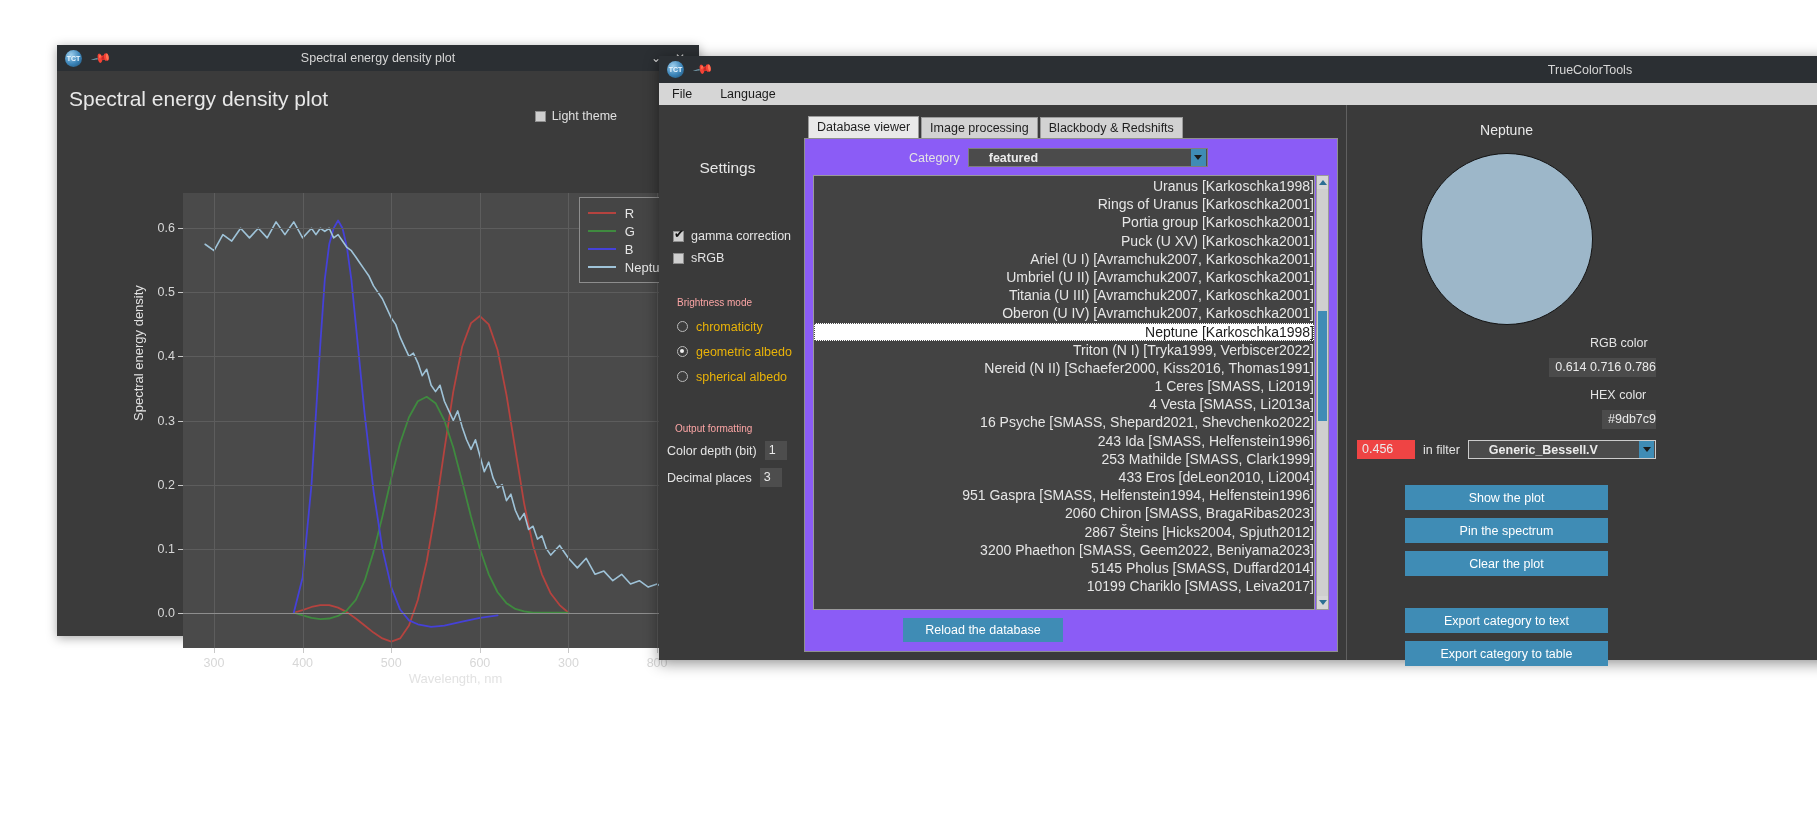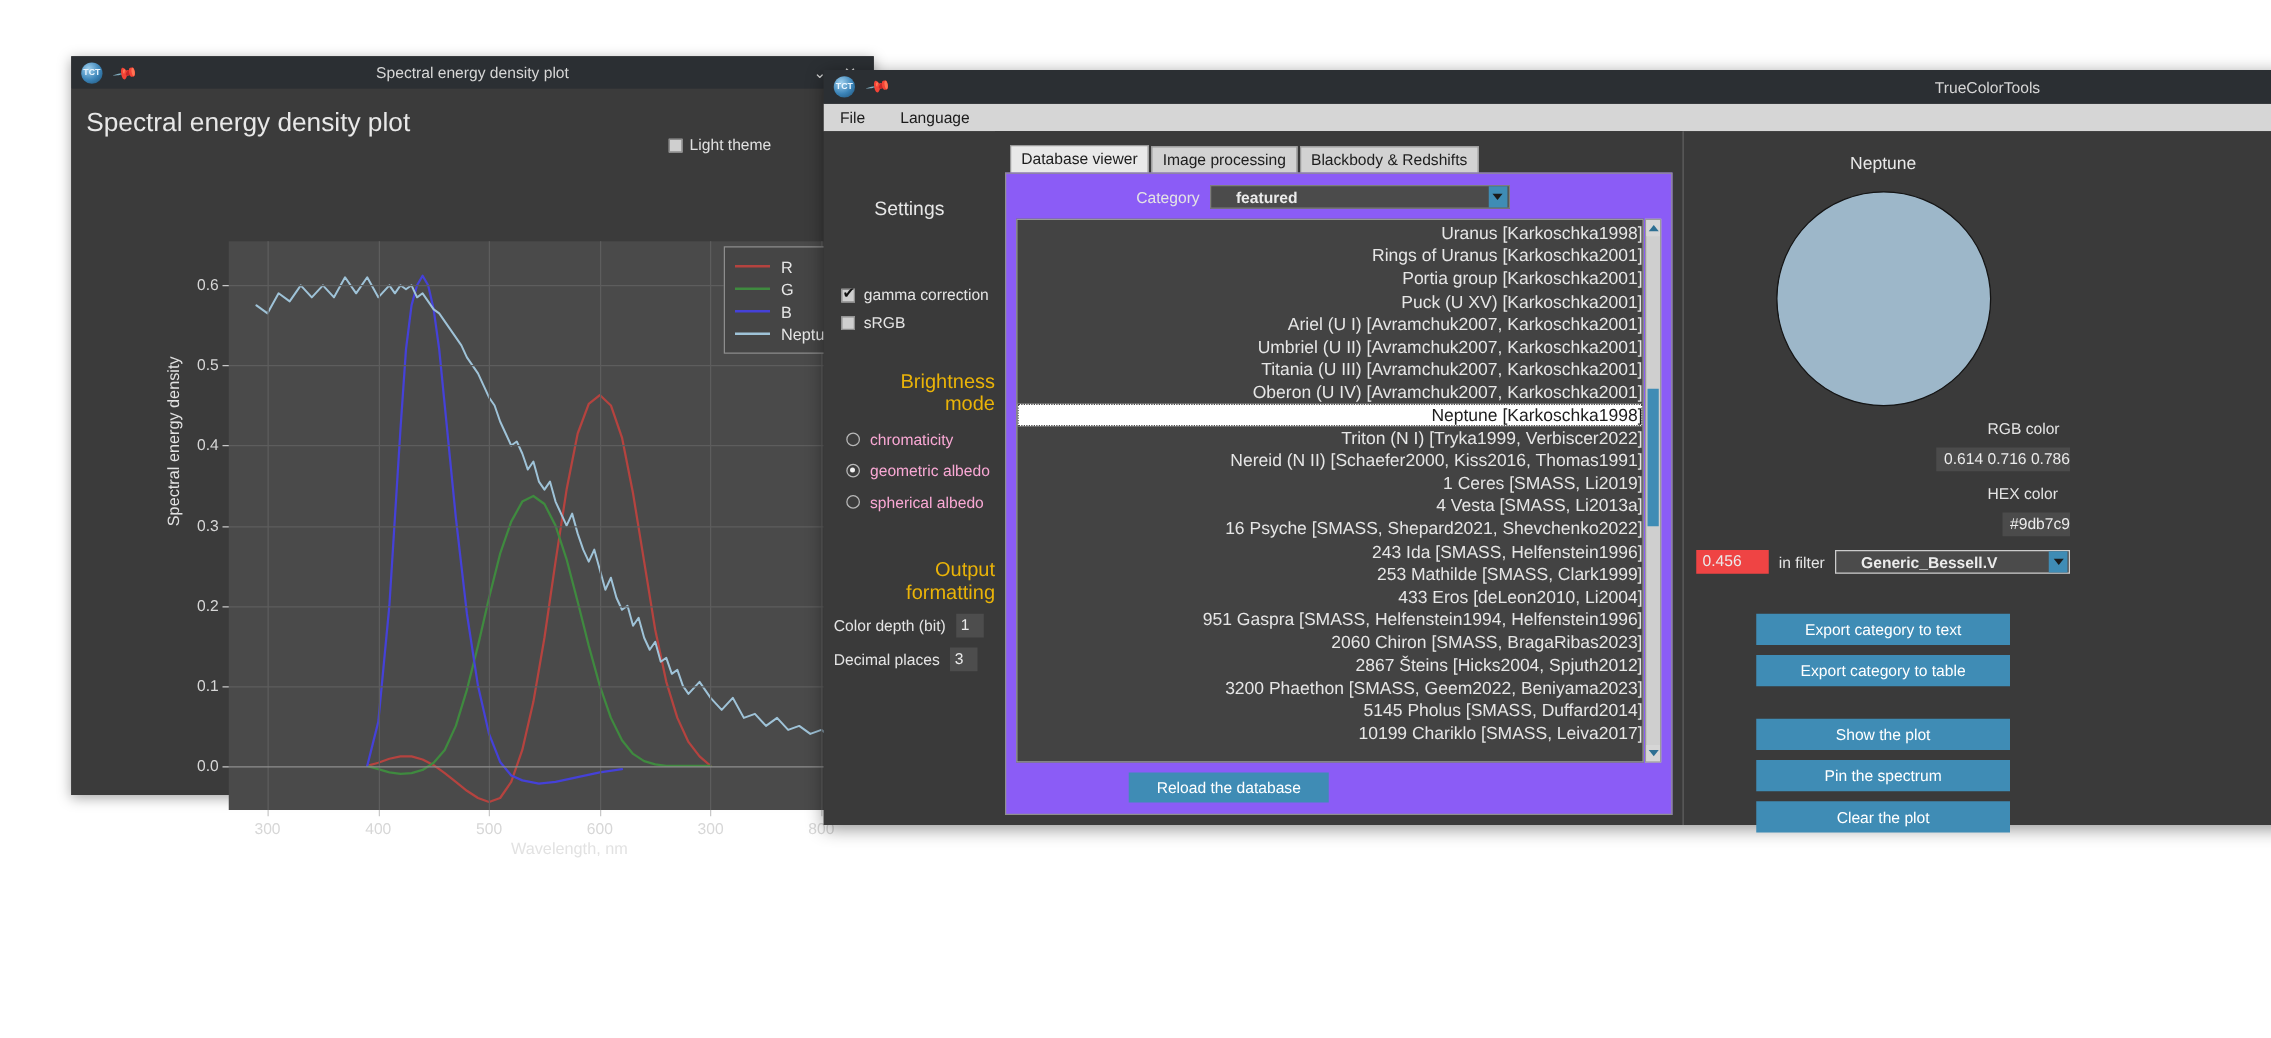--- a/index.html
+++ b/index.html
@@ -121,26 +121,26 @@
   #settings-col { width: 137px; flex: none; padding-top: 14px; position: relative; }
   #settings-title {
     text-align: center; color: #e7e7e7; font-size: 15.5px; margin-top: 40px;
   }
   .setting-check {
     display: flex; align-items: center; gap: 7px;
     margin: 0 0 0 14px; color: #e4e4e4; font-size: 12.5px; height: 22px;
   }
   #gamma-row { margin-top: 48px; }
   .section-head {
-    color: #eab308; font-size: 16px; text-align: right;
+    color: #fca5a5; font-size: 10px; text-align: left;
     margin: 28px 0 6px 18px;
   }
   .radio-row {
     display: flex; align-items: center; gap: 8px;
-    margin-left: 18px; height: 25px; color: #f9a8d4; font-size: 12.5px;
+    margin-left: 18px; height: 25px; color: #eab308; font-size: 12.5px;
   }
   .radio {
     width: 11px; height: 11px; border-radius: 50%;
     background: #3d3d3d; border: 1.5px solid #b9b9b9;
     position: relative; flex: none;
   }
   .radio.on::after {
     content: ""; position: absolute; left: 2px; top: 2px;
     width: 4px; height: 4px; border-radius: 50%; background: #f0f0f0;
   }
@@ -474,26 +474,26 @@
 
         <div id="filter-row">
           <span id="filter-value">0.456</span>
           <span class="lbl">in filter</span>
           <div class="combo" id="filter-combo">
             <span>Generic_Bessell.V</span>
             <span class="combo-arrow"></span>
           </div>
         </div>
 
-        <div id="btn-group-2">
-          <div class="action-btn">Export category to text</div>
-          <div class="action-btn">Export category to table</div>
-        </div>
         <div id="btn-group-1">
           <div class="action-btn">Show the plot</div>
           <div class="action-btn">Pin the spectrum</div>
           <div class="action-btn">Clear the plot</div>
         </div>
+        <div id="btn-group-2">
+          <div class="action-btn">Export category to text</div>
+          <div class="action-btn">Export category to table</div>
+        </div>
       </div>
 
     </div>
   </div>
 </div>
 
 </body></html>

